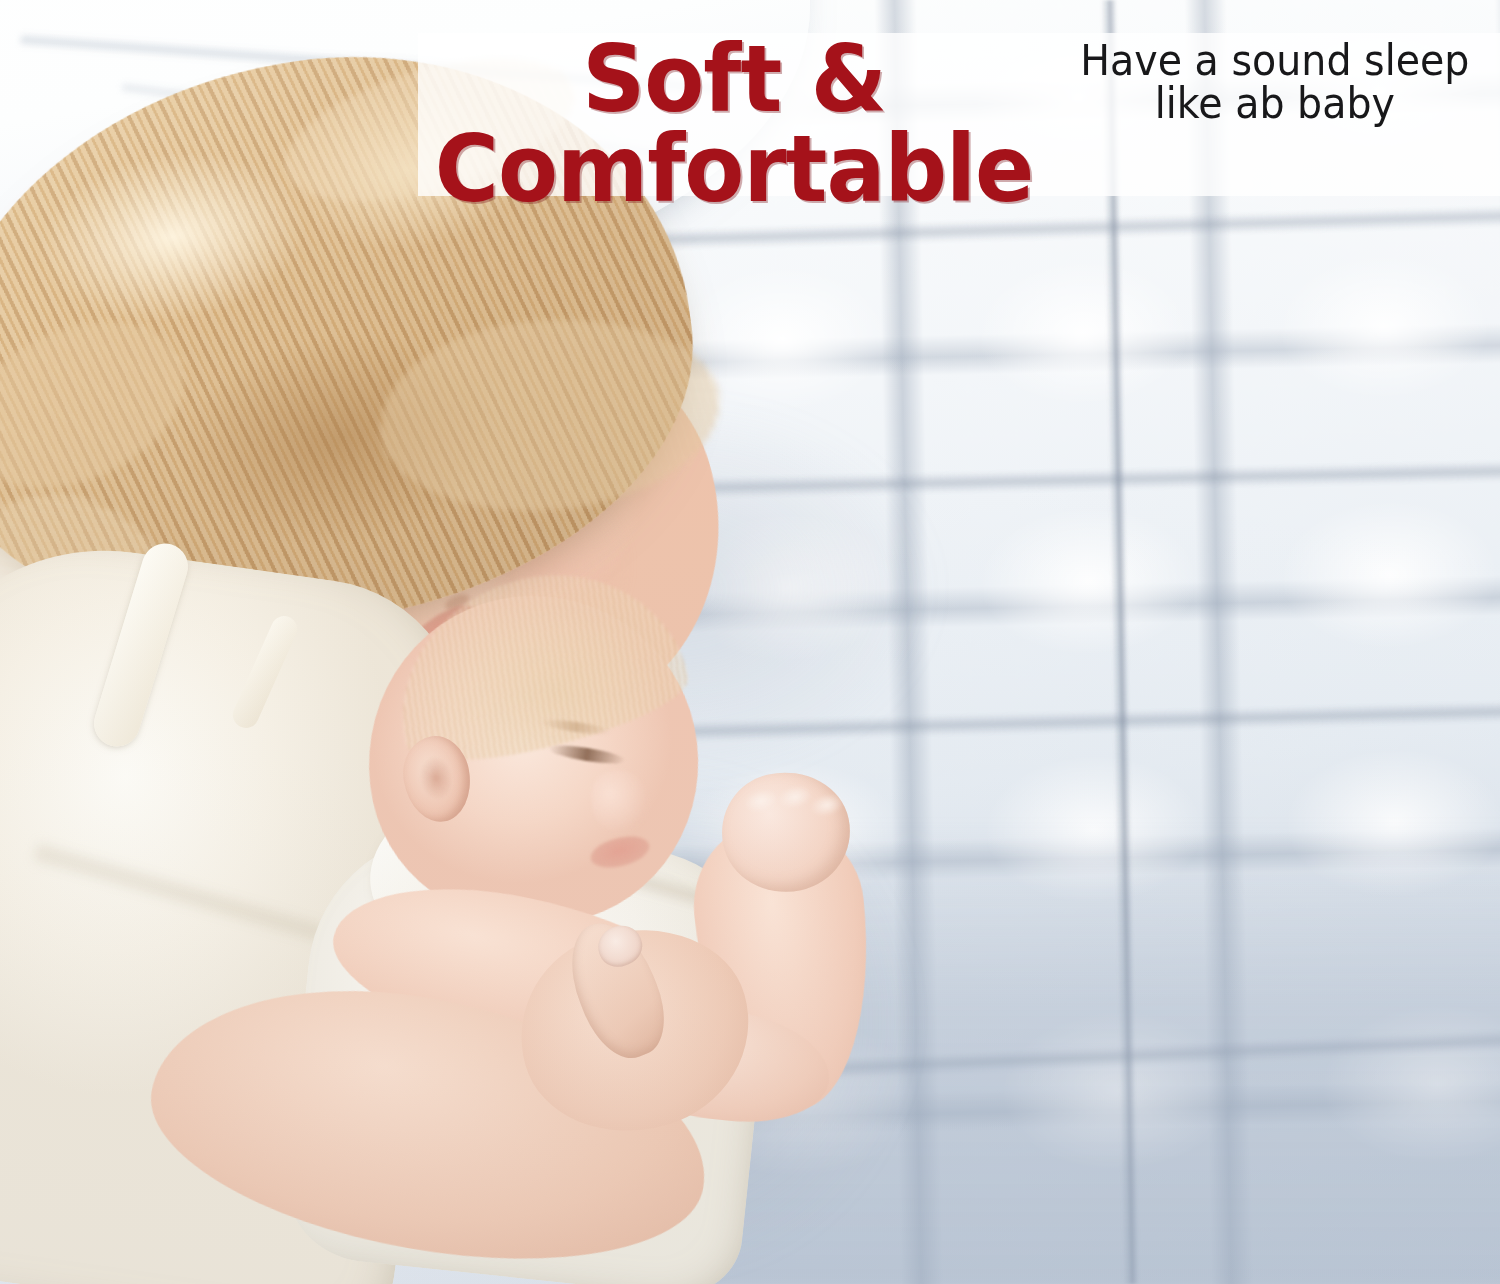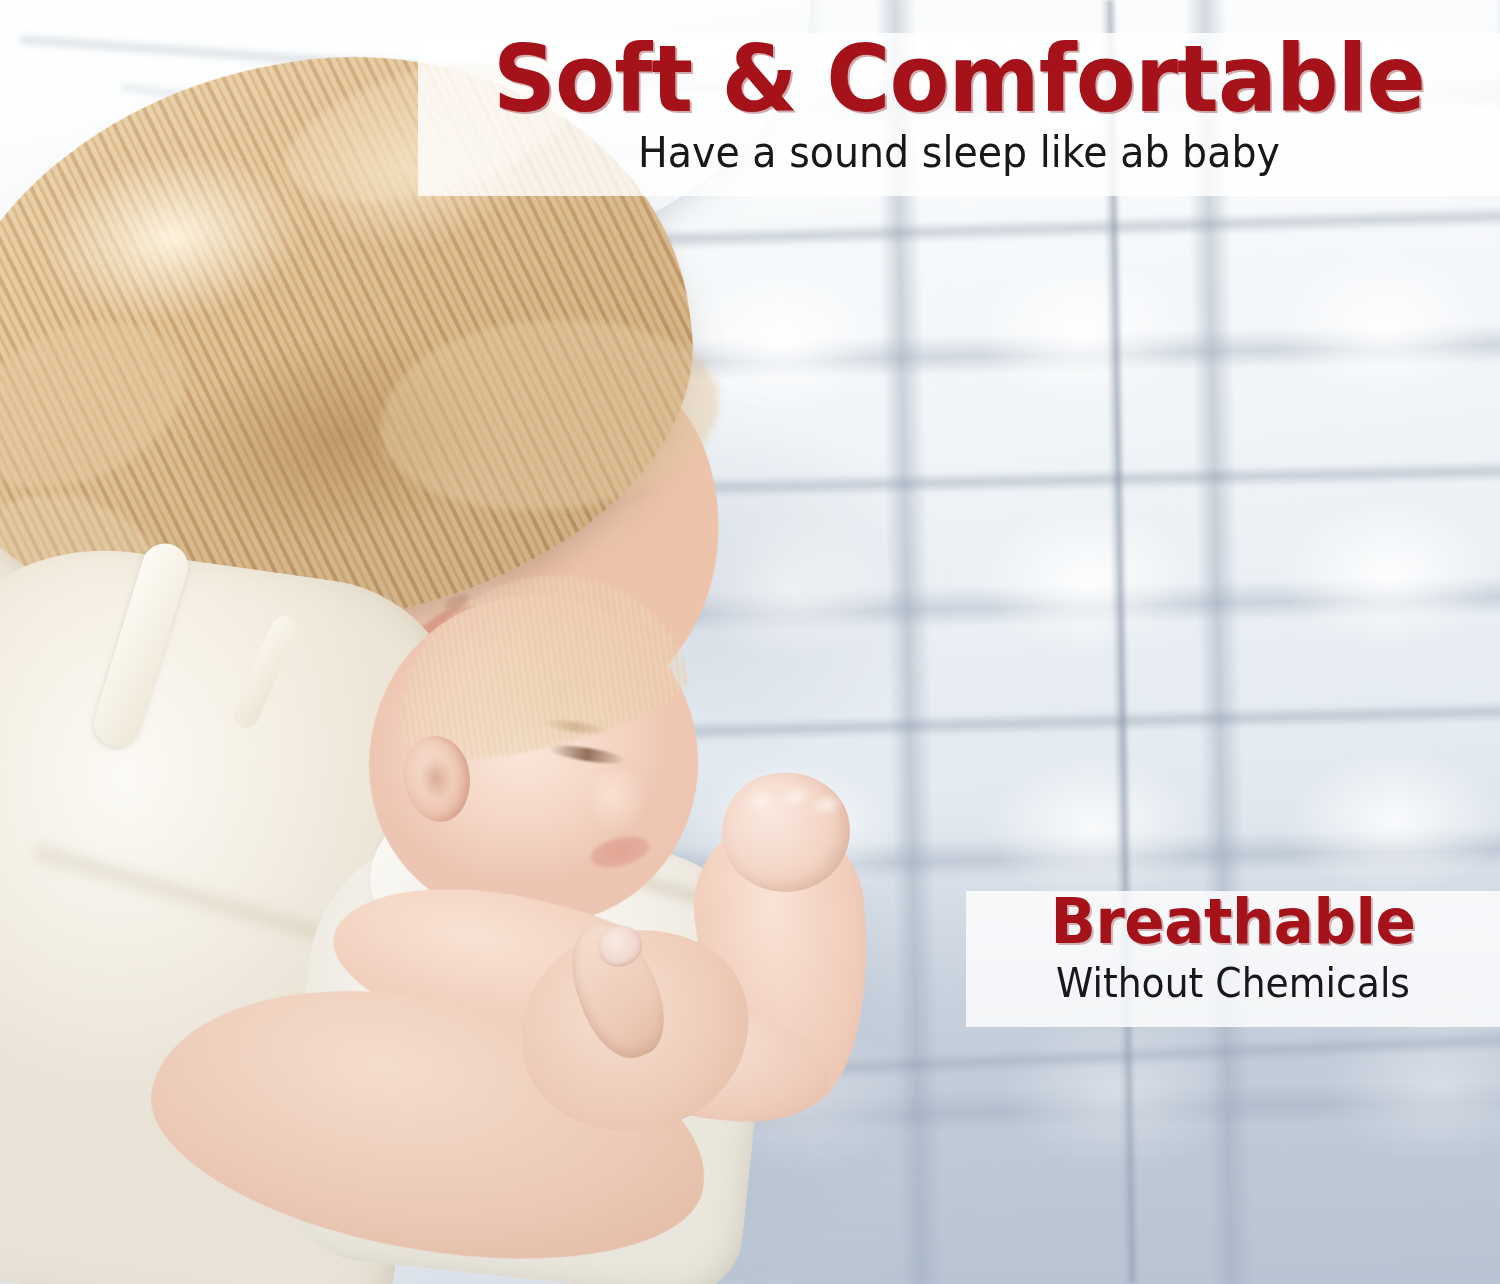--- a/index.html
+++ b/index.html
@@ -563,21 +563,22 @@
     position: absolute; inset: 0;
     background: linear-gradient(190deg, rgba(255,255,255,.10) 0%, rgba(255,255,255,0) 35%, rgba(176,190,208,.10) 100%);
     pointer-events: none;
   }
 
   
   .banner {
     position: absolute;
     background: rgba(255,255,255,0.80);
     display: flex;
-    flex-direction: column;
+    flex-direction: row;
+    justify-content: center;
   }
 
   .banner-hero {
     left: 418px; top: 33px;
     width: 1082px; height: 163px;
     padding: 0;
   }
   .hero-title {
     color: #a5121a;
     font-family: "DejaVu Sans", sans-serif;
@@ -725,18 +726,14 @@
 
     <div class="photo-grade"></div>
   </div>
 
   <div class="banner banner-hero">
     <p class="hero-title">Soft &amp; Comfortable</p>
     <p class="hero-sub">Have a sound sleep like ab baby</p>
   </div>
 
 
-  <div class="banner banner-breathe">
-    <p class="breathe-title">Breathable</p>
-    <p class="breathe-sub">Without Chemicals</p>
-  </div>
 
 </div>
 
 </body></html>

